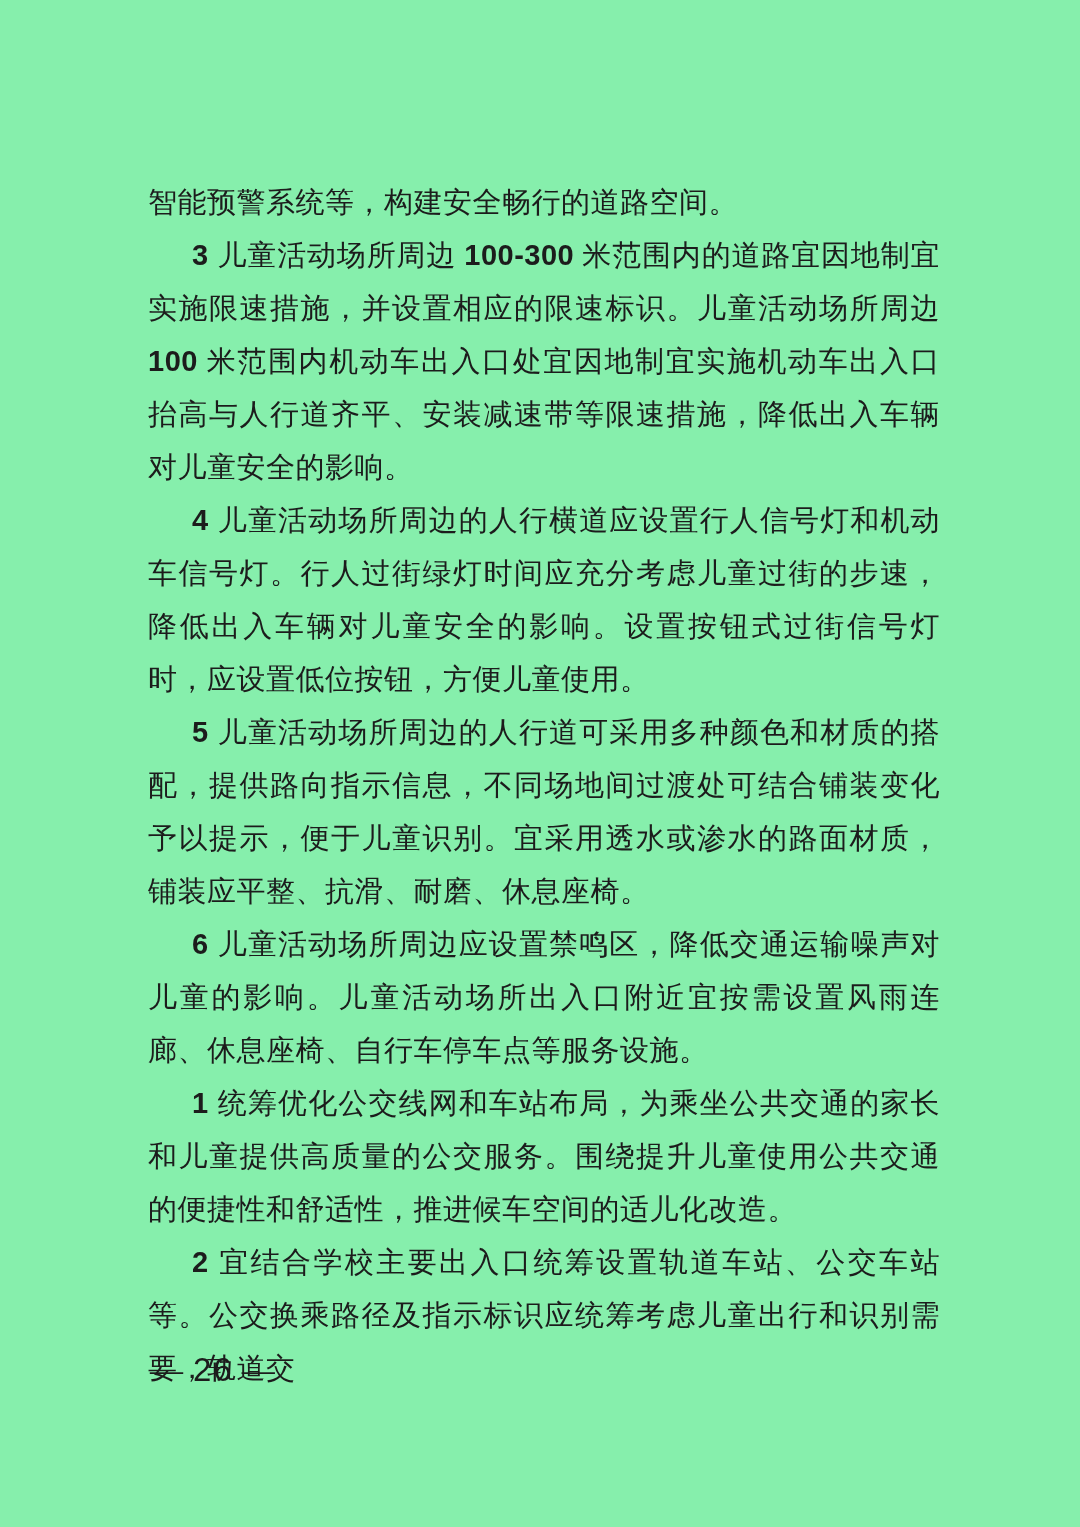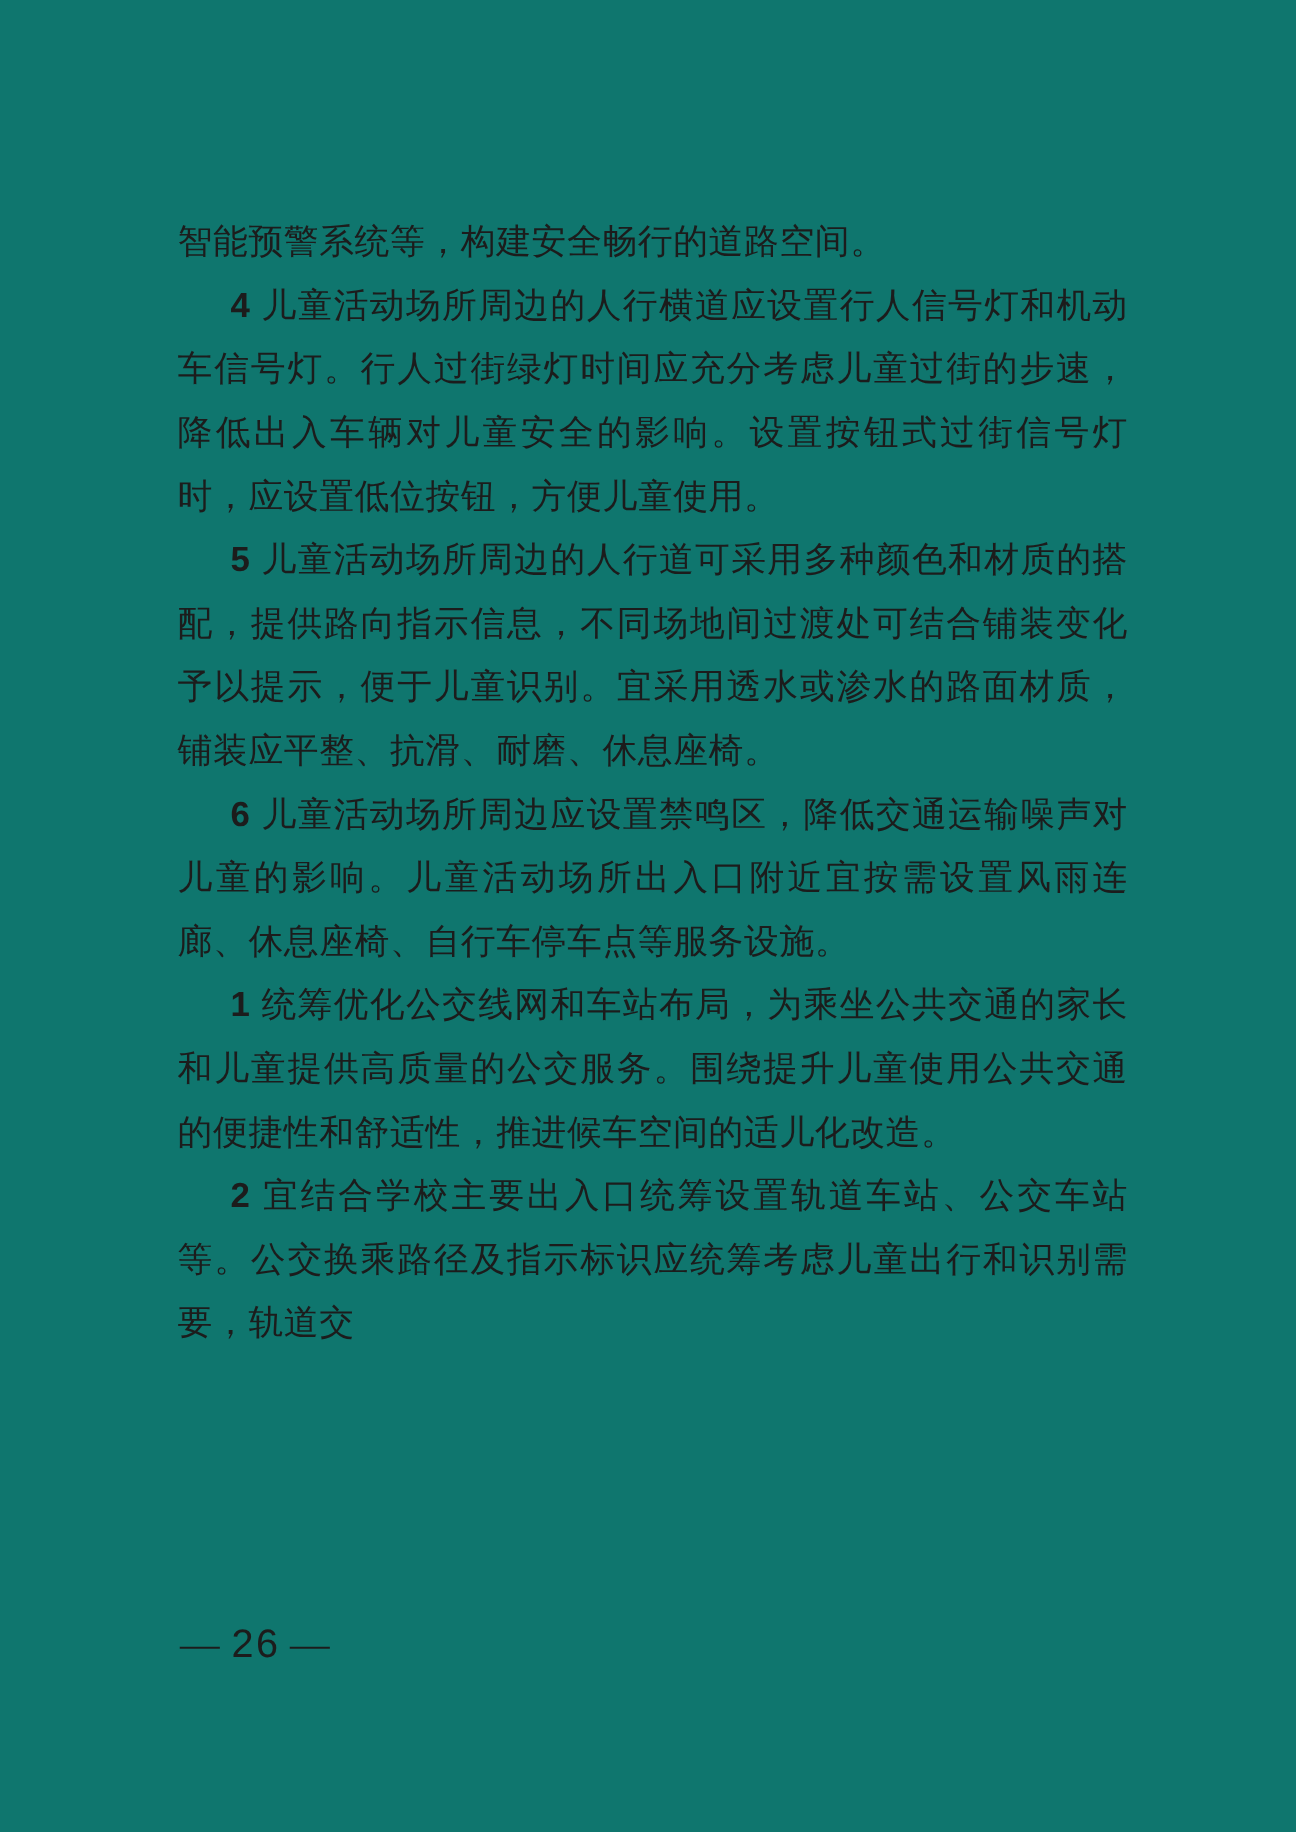--- a/index.html
+++ b/index.html
@@ -7,21 +7,21 @@
     padding: 0;
     width: 1080px;
     height: 1527px;
     background: #ffffff;
     overflow: hidden;
   }
   .page {
     position: relative;
     width: 1080px;
     height: 1527px;
-    background: #0f766e;
+    background: #86efac;
     color: #1c1c1c;
     font-family: "Liberation Serif", "DejaVu Serif", serif;
   }
   .content {
     position: absolute;
     left: 148px;
     top: 176px;
     width: 792px;
     font-size: 29px;
     line-height: 53px;
@@ -54,20 +54,21 @@
     padding: 0 8px;
   }
 </style>
 </head>
 <body>
 
 <div class="page">
 
   <div class="content">
       <p class="continuation"><span>智能预警系统等，构建安全畅行的道路空间。</span></p>
+      <p class="paragraph"><span class="bold sans">3 </span><span>儿童活动场所周边 </span><span class="bold sans">100-300</span><span> 米范围内的道路宜因地制宜实施限速措施，并设置相应的限速标识。儿童活动场所周边 </span><span class="bold sans">100</span><span> 米范围内机动车出入口处宜因地制宜实施机动车出入口抬高与人行道齐平、安装减速带等限速措施，降低出入车辆对儿童安全的影响。</span></p>
       <p class="paragraph"><span class="bold sans">4 </span><span>儿童活动场所周边的人行横道应设置行人信号灯和机动车信号灯。行人过街绿灯时间应充分考虑儿童过街的步速，降低出入车辆对儿童安全的影响。设置按钮式过街信号灯时，应设置低位按钮，方便儿童使用。</span></p>
       <p class="paragraph"><span class="bold sans">5 </span><span>儿童活动场所周边的人行道可采用多种颜色和材质的搭配，提供路向指示信息，不同场地间过渡处可结合铺装变化予以提示，便于儿童识别。宜采用透水或渗水的路面材质，铺装应平整、抗滑、耐磨、休息座椅。</span></p>
       <p class="paragraph"><span class="bold sans">6 </span><span>儿童活动场所周边应设置禁鸣区，降低交通运输噪声对儿童的影响。儿童活动场所出入口附近宜按需设置风雨连廊、休息座椅、自行车停车点等服务设施。</span></p>
       <p class="paragraph"><span class="bold sans">1 </span><span>统筹优化公交线网和车站布局，为乘坐公共交通的家长和儿童提供高质量的公交服务。围绕提升儿童使用公共交通的便捷性和舒适性，推进候车空间的适儿化改造。</span></p>
       <p class="paragraph"><span class="bold sans">2 </span><span>宜结合学校主要出入口统筹设置轨道车站、公交车站等。公交换乘路径及指示标识应统筹考虑儿童出行和识别需要，轨道交</span></p>
     </div>
 
   <div class="footer">
     <span>—</span><span class="num">26</span><span>—</span>
   </div>

